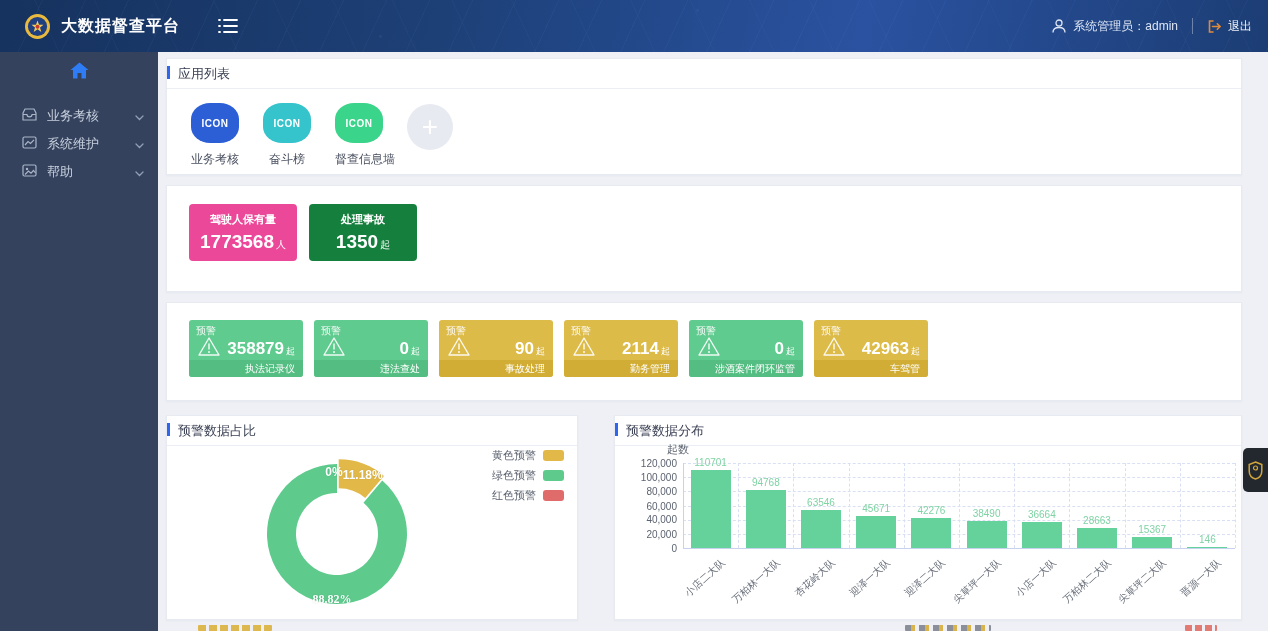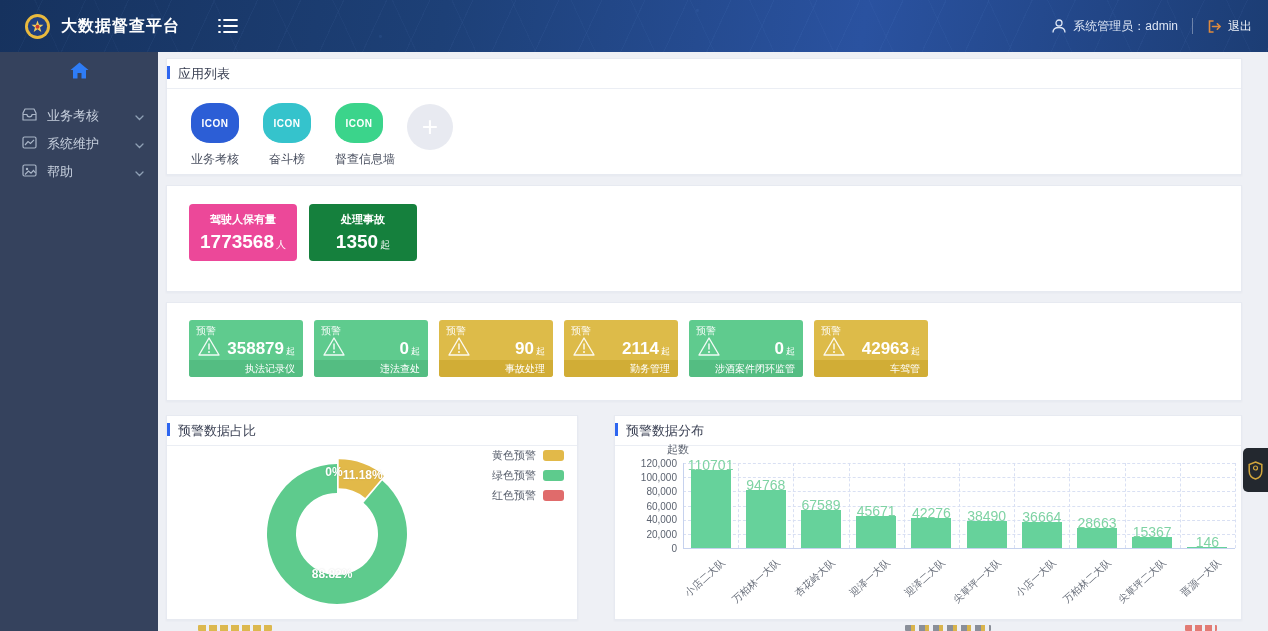--- a/index.html
+++ b/index.html
@@ -78,21 +78,21 @@
 
   
   #panel-bar{left:614px;top:415px;width:628px;height:205px;}
   .y-title{position:absolute;left:52px;top:26px;font-size:11px;color:#5c6370;}
   .ytick{position:absolute;font-size:10px;color:#5c6370;width:56px;text-align:right;transform:translateY(-50%);}
   .gridh{position:absolute;border-top:1px dashed #d9e0f3;height:0;}
   .gridv{position:absolute;border-left:1px dashed #d9e0f3;width:0;}
   .axis-l{position:absolute;width:1px;background:#c6d2ee;}
   .axis-b{position:absolute;height:1px;background:#c6d2ee;}
   .bar{position:absolute;background:#66d29b;}
-  .bar-val{position:absolute;font-size:14px;color:#7fd3a4;transform:translateX(-50%);white-space:nowrap;}
+  .bar-val{position:absolute;font-size:10px;color:#7fd3a4;transform:translateX(-50%);white-space:nowrap;}
   .xlbl{position:absolute;font-size:10px;color:#666c78;transform:translateX(-100%) rotate(-42deg);transform-origin:right top;white-space:nowrap;}
 
   
   .float-widget{position:absolute;right:0;top:448px;width:25px;height:44px;background:#23282f;border-radius:5px 0 0 5px;display:flex;align-items:center;justify-content:center;cursor:pointer;z-index:6;}
 
   
   .cutoff{position:absolute;top:625px;height:6px;overflow:hidden;border-radius:1px;}
 </style>
 </head>
 <body>
@@ -306,21 +306,21 @@
         <span class="swatch" style="background: rgb(224, 107, 107);"></span>
       </div>
     </div>
   <svg id="donut-svg" width="412" height="178" style="position:absolute;left:0;top:27px;">
       <path d="M170 21A70 70 0 0 1 215.22681361871514 37.57214836905753L196.48999083381887 59.7065440447337A41 41 0 0 0 170 50Z" fill="#e2b949" transform="translate(1.720265156526828,-4.694751089380535)"></path>
       <path d="M215.22681361871514 37.57214836905753A70 70 0 1 1 170 21L170 50A41 41 0 1 0 196.48999083381887 59.7065440447337Z" fill="#5ecb8d" transform="translate(0,0)"></path>
     </svg>
   <div id="pie-labels">
       <div class="pie-label" style="left: 167px; top: 56px;">0%</div>
       <div class="pie-label" style="left: 195.675px; top: 58.8461px;">11.18%</div>
-      <div class="pie-label" style="left: 165.077px; top: 158px;">88.82%</div>
+      <div class="pie-label" style="left: 165.077px; top: 183px; font-family: Liberation Serif, serif;">88.82%</div>
     </div>
 </div>
 
 <div class="panel" id="panel-bar">
   <div class="panel-title">
     <span>预警数据分布</span>
   </div>
   <div class="y-title">起数</div>
   <div id="bar-plot">
       <div class="ytick" style="left: 6px; top: 47px;">120,000</div>
@@ -348,21 +348,21 @@
       <div class="gridv" style="left: 620px; top: 47px; height: 85px;"></div>
       <div class="axis-l" style="left: 68px; top: 47px; height: 85px;"></div>
       <div class="axis-b" style="left: 68px; top: 132px; width: 552px;"></div>
       <div class="bar" style="background: rgb(102, 210, 155); left: 75.6px; width: 40px; top: 53.5868px; height: 78.4132px;"></div>
       <div class="bar-val" style="color: rgb(127, 211, 164); left: 95.6px; top: 40.5868px;">110701</div>
       <div class="xlbl" style="left: 103.6px; top: 140px;">小店二大队</div>
       <div class="bar" style="background: rgb(102, 210, 155); left: 130.8px; width: 40px; top: 74.0697px; height: 57.9303px;"></div>
       <div class="bar-val" style="color: rgb(127, 211, 164); left: 150.8px; top: 61.0697px;">94768</div>
       <div class="xlbl" style="left: 158.8px; top: 140px;">万柏林一大队</div>
       <div class="bar" style="background: rgb(102, 210, 155); left: 186px; width: 40px; top: 94.2565px; height: 37.7435px;"></div>
-      <div class="bar-val" style="color: rgb(127, 211, 164); left: 206px; top: 81.2565px;">67589</div>
+      <div class="bar-val" style="color: rgb(127, 211, 164); left: 206px; top: 81.2565px;">63546</div>
       <div class="xlbl" style="left: 214px; top: 140px;">杏花岭大队</div>
       <div class="bar" style="background: rgb(102, 210, 155); left: 241.2px; width: 40px; top: 99.6497px; height: 32.3503px;"></div>
       <div class="bar-val" style="color: rgb(127, 211, 164); left: 261.2px; top: 86.6497px;">45671</div>
       <div class="xlbl" style="left: 269.2px; top: 140px;">迎泽一大队</div>
       <div class="bar" style="background: rgb(102, 210, 155); left: 296.4px; width: 40px; top: 102.055px; height: 29.9455px;"></div>
       <div class="bar-val" style="color: rgb(127, 211, 164); left: 316.4px; top: 89.0545px;">42276</div>
       <div class="xlbl" style="left: 324.4px; top: 140px;">迎泽二大队</div>
       <div class="bar" style="background: rgb(102, 210, 155); left: 351.6px; width: 40px; top: 104.736px; height: 27.2637px;"></div>
       <div class="bar-val" style="color: rgb(127, 211, 164); left: 371.6px; top: 91.7362px;">38490</div>
       <div class="xlbl" style="left: 379.6px; top: 140px;">尖草坪一大队</div>

